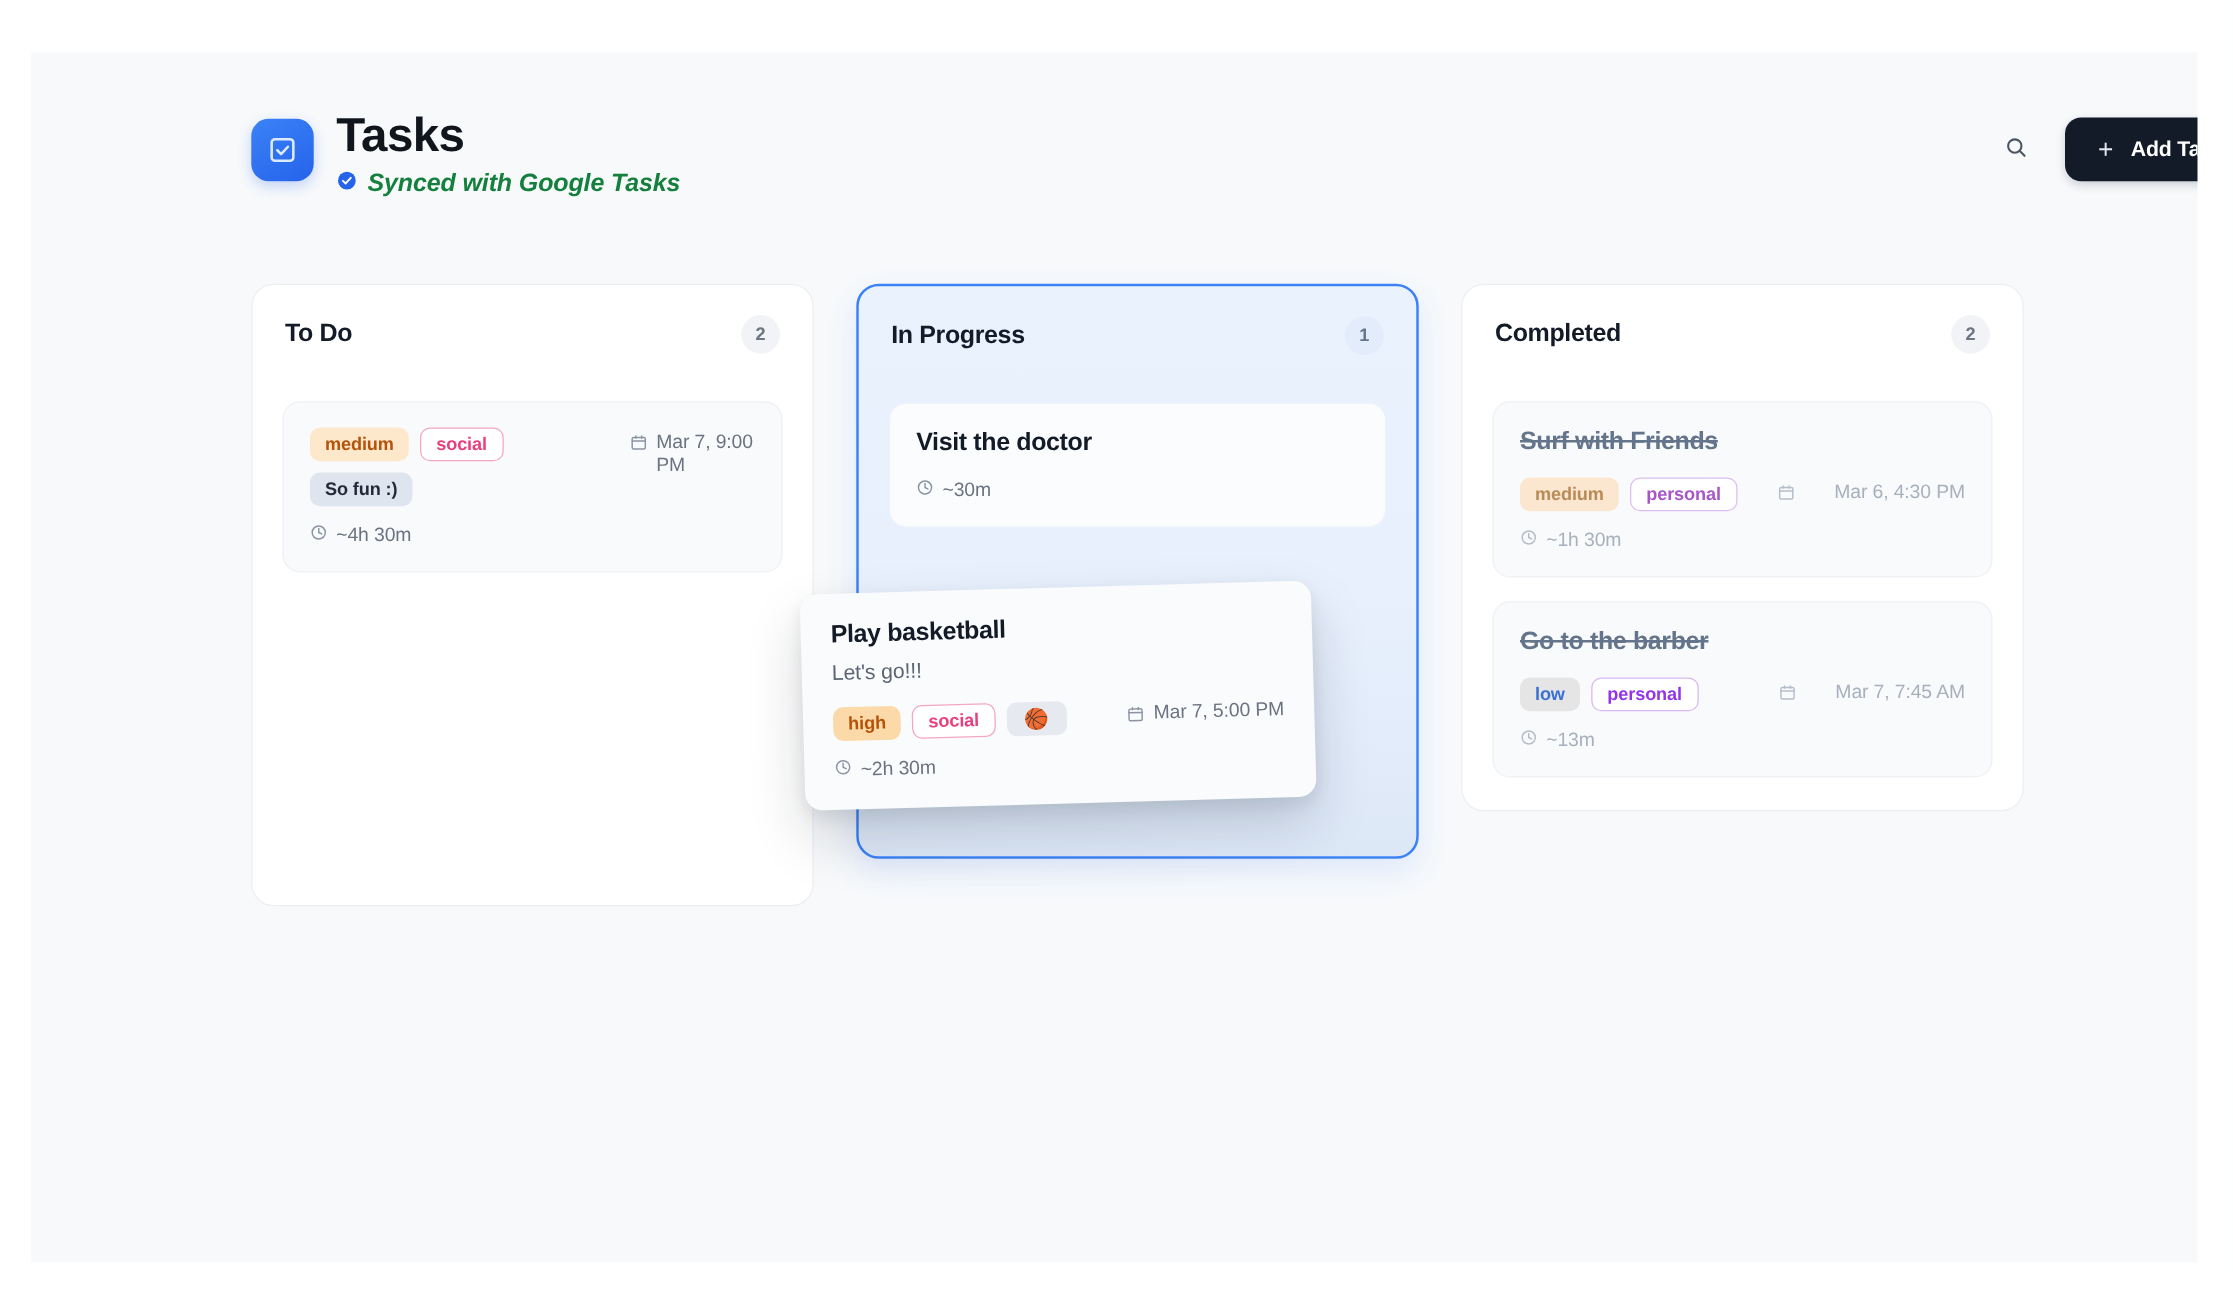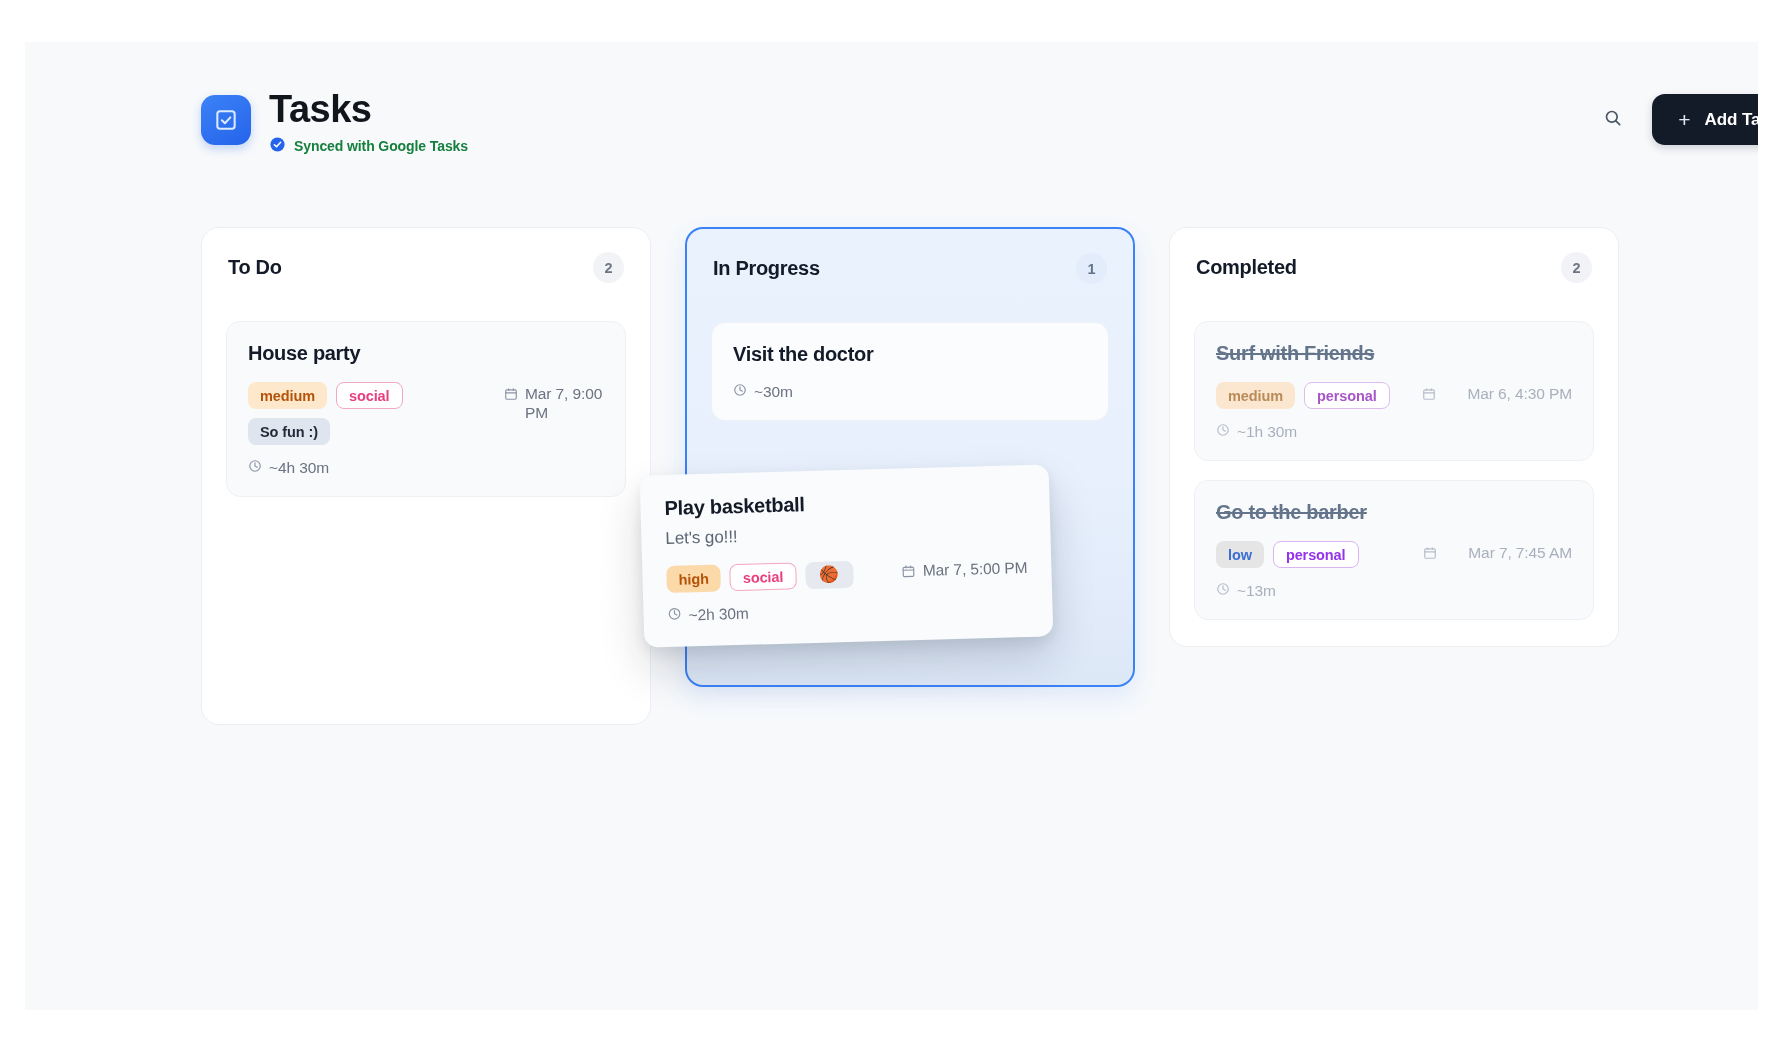--- a/index.html
+++ b/index.html
@@ -37,21 +37,21 @@
   .app-icon svg { display: block; }
   .brand-text { display: flex; flex-direction: column; }
   .app-title {
     font-size: 38px; font-weight: 600; color: #11151c;
     letter-spacing: -0.5px; line-height: 1.05;
   }
   .sync-row {
     display: flex; align-items: center; gap: 8px; margin-top: 6px;
   }
   .sync-text {
-    font-size: 14px; font-weight: 600; color: #15803d; letter-spacing: -0.1px;
+    font-size: 20px; font-weight: 600; color: #15803d; letter-spacing: -0.1px; font-style: italic;
   }
   .header-actions {
     position: absolute; right: 0; top: 4px;
     display: flex; align-items: center; gap: 22px;
   }
   .icon-btn {
     width: 34px; height: 34px; border-radius: 9px;
     display: flex; align-items: center; justify-content: center;
     background: transparent; border: none; cursor: pointer;
   }
@@ -215,21 +215,20 @@
 
   <div class="board">
 
     <div class="column todo">
       <div class="col-head">
         <span class="col-title">To Do</span>
         <span class="col-count">2</span>
       </div>
       <div class="cards">
         <div class="card">
-          <div class="card-title">House party</div>
           <div class="meta-row">
             <div class="tags">
               <span class="tag pri-medium">medium</span>
               <span class="tag cat-social">social</span>
               <span class="tag note">So fun :)</span>
             </div>
             <div class="due wrap">
               <span>
                 <svg width="14" height="14" viewBox="0 0 24 24" fill="none" stroke="#8b94a3" stroke-width="2" stroke-linecap="round" stroke-linejoin="round">
                   <rect x="3" y="5" width="18" height="16" rx="2"></rect>

